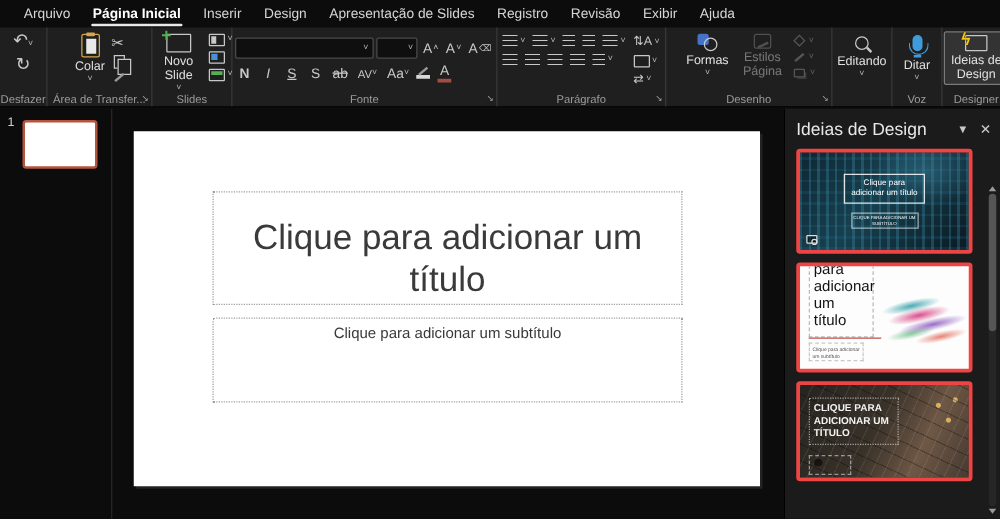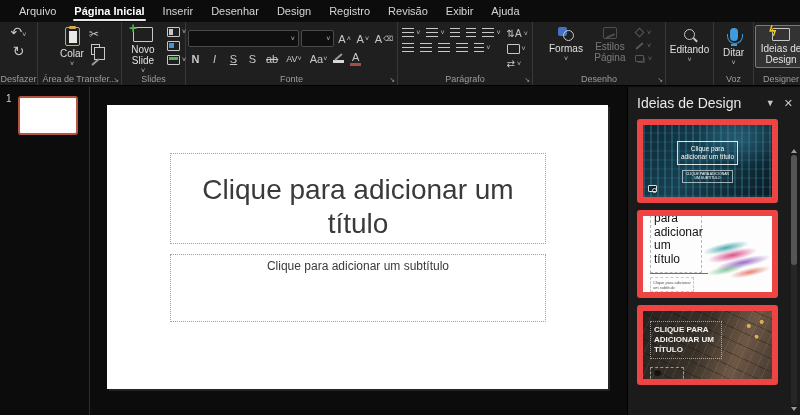--- a/index.html
+++ b/index.html
@@ -83,21 +83,21 @@
   .ph-sub-text{font-size:12px;color:#3a3a3a;margin-top:4px;}
 
   
   .panel{width:173px;height:100%;background:#1b1b1b;border-left:1px solid #000;position:relative;flex:none;padding:8px 0 0 9px;}
   .panel-head{display:flex;align-items:center;width:158px;}
   .panel-title{color:#e8e8e8;font-size:14px;flex:1;}
   .panel-chev{color:#c8c8c8;font-size:9px;padding:0 7px;}
   .panel-close{color:#c8c8c8;font-size:11px;padding:0 2px;}
   .stop-link{margin-top:7px;width:140px;color:#d0d0d0;font-size:9.5px;line-height:13px;text-decoration:underline;cursor:pointer;}
   .design-list{margin-top:8px;display:flex;flex-direction:column;gap:7px;width:141px;}
-  .design-thumb{width:141px;border-radius:3px;overflow:hidden;position:relative;border:6px solid #ef4444;}
+  .design-thumb{width:141px;border-radius:3px;overflow:hidden;position:relative;border:3px solid #ef4444;}
   
   .d-city{height:84px;background:
     radial-gradient(60px 40px at 75% 20%,rgba(60,130,160,.45),transparent 70%),
     repeating-linear-gradient(90deg,rgba(70,160,190,.28) 0 2px,transparent 2px 7px),
     repeating-linear-gradient(0deg,rgba(40,110,140,.2) 0 2px,transparent 2px 9px),
     linear-gradient(130deg,#0e2733 0%,#17404f 45%,#0a1a22 100%);}
   .d-city-box{position:absolute;left:26%;top:22%;width:48%;border:1px solid rgba(255,255,255,.85);padding:3px 2px;color:#fff;font-size:6.5px;line-height:8px;text-align:center;}
   .d-city-sub{position:absolute;left:30%;top:62%;width:40%;border:1px solid rgba(255,255,255,.6);padding:1px;color:#fff;font-size:3.5px;line-height:4.5px;text-align:center;text-transform:uppercase;}
   .cam-ic{position:absolute;left:5px;bottom:5px;width:9px;height:7px;border:1px solid #ddd;border-radius:1px;background:rgba(0,0,0,.5);}
   .cam-ic::after{content:"";position:absolute;left:2.5px;top:1.5px;width:3px;height:3px;border:1px solid #ddd;border-radius:50%;}
@@ -133,22 +133,22 @@
 </style>
 </head>
 <body>
 
 <div class="app">
 
   <div class="menubar">
     <span class="menu-item">Arquivo</span>
     <span class="menu-item active">Página Inicial</span>
     <span class="menu-item">Inserir</span>
-    <span class="menu-item">Desenhar</span>
     <span class="menu-item">Design</span>
+    <span class="menu-item">Apresentação de Slides</span>
     <span class="menu-item">Registro</span>
     <span class="menu-item">Revisão</span>
     <span class="menu-item">Exibir</span>
     <span class="menu-item">Ajuda</span>
 
   </div>
 
   <div class="ribbon">
 
     <div class="grp" style="width:38px;">

